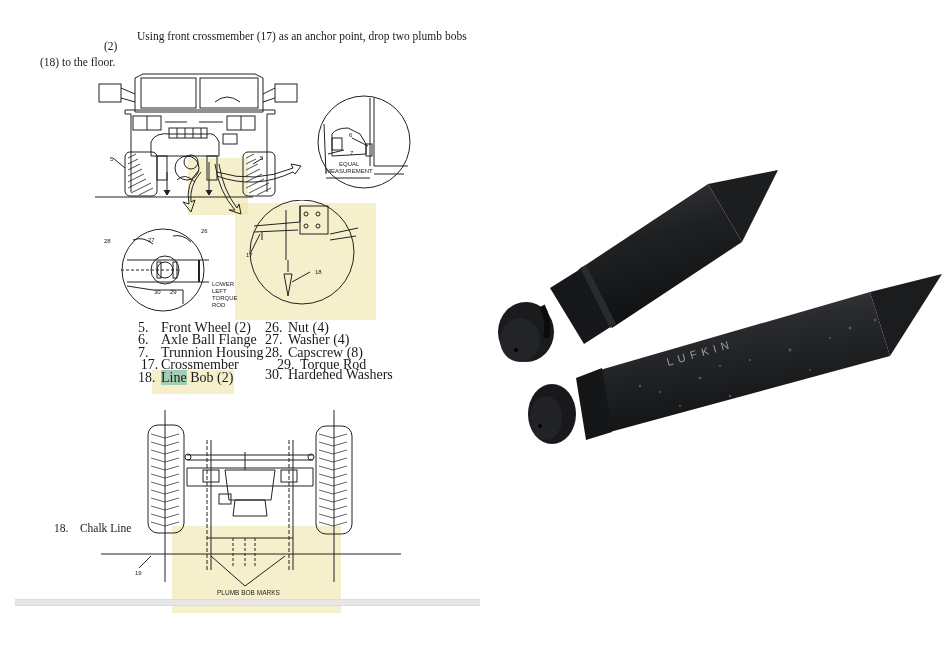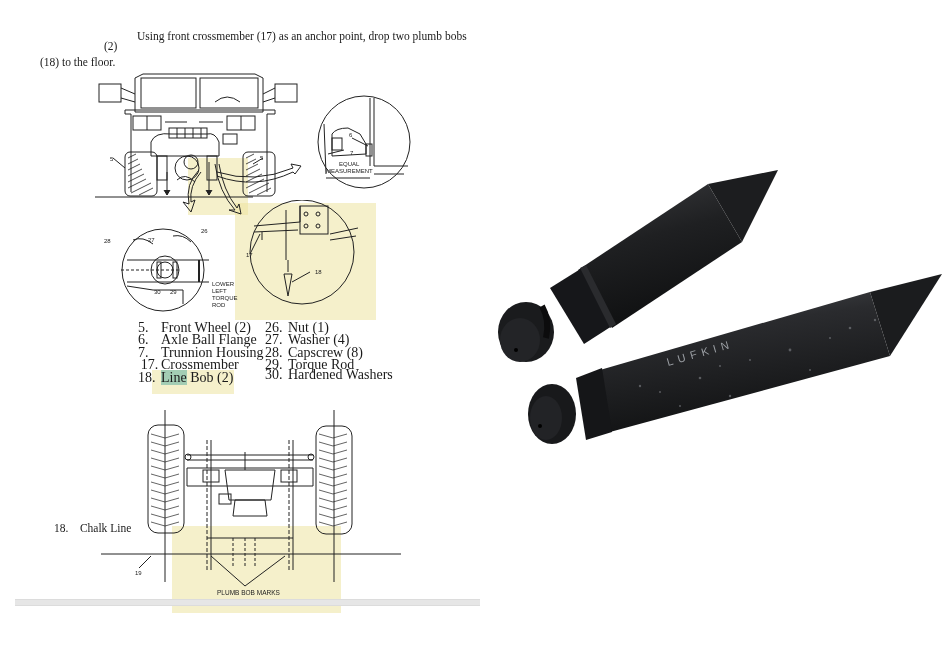--- a/index.html
+++ b/index.html
@@ -158,29 +158,29 @@
     </div>
     <div class="legend-row" style="top:37.2px;text-align:center;">
       <span class="num">17.</span><span>Crossmember</span>
     </div>
     <div class="legend-row" style="top:49.6px;">
       <span class="num">18.</span><span class="hl-strong">Line</span><span> Bob (2)</span>
     </div>
   </div>
   <div class="abs legend" style="left:265px;top:322px;width:130px;height:70px;">
     <div class="legend-row" style="top:0;">
-      <span class="num">26.</span><span>Nut (1)</span>
+      <span class="num">26.</span><span>Nut (4)</span>
     </div>
     <div class="legend-row" style="top:12.4px;">
       <span class="num">27.</span><span>Washer (4)</span>
     </div>
     <div class="legend-row" style="top:24.8px;">
       <span class="num">28.</span><span>Capscrew (8)</span>
     </div>
-    <div class="legend-row" style="top:37.2px;">
+    <div class="legend-row" style="top:37.2px;margin-left:12px;">
       <span class="num">29.</span><span>Torque Rod</span>
     </div>
     <div class="legend-row" style="top:47px;">
       <span class="num">30.</span><span>Hardened Washers</span>
     </div>
   </div>
 
   <div class="abs hl" style="left:172px;top:526px;width:169px;height:87px;"></div>
 
   <svg class="abs" style="left:95px;top:410px;" width="310" height="190" viewBox="0 0 310 190" fill="none" stroke="#222" stroke-width="1">

